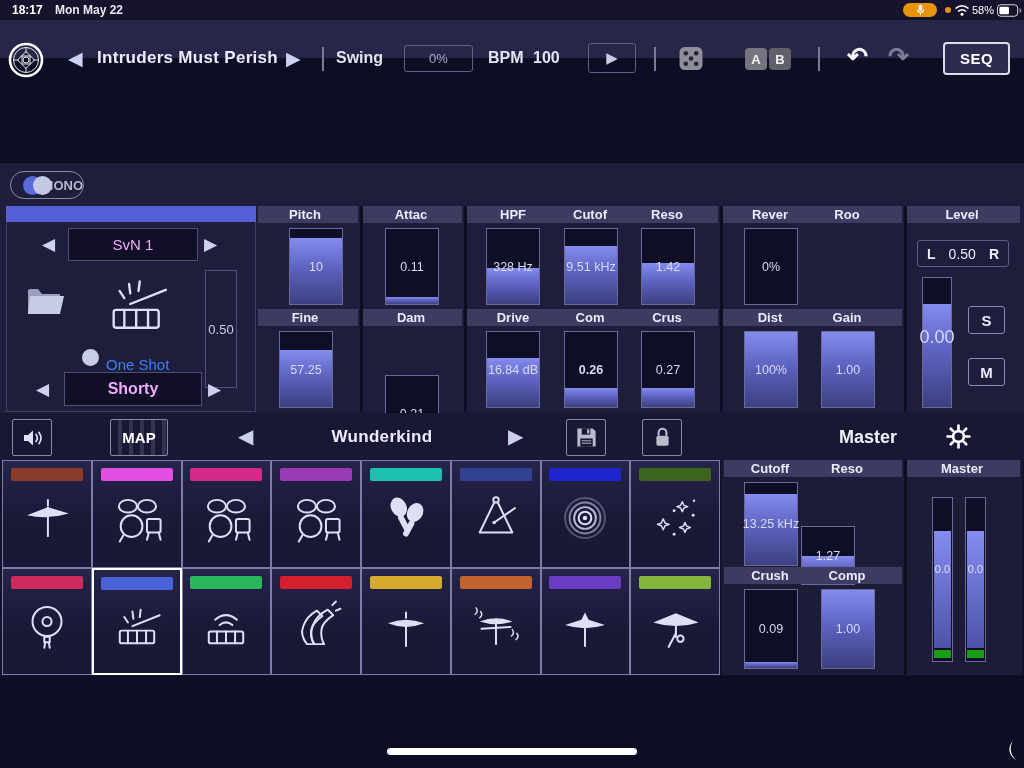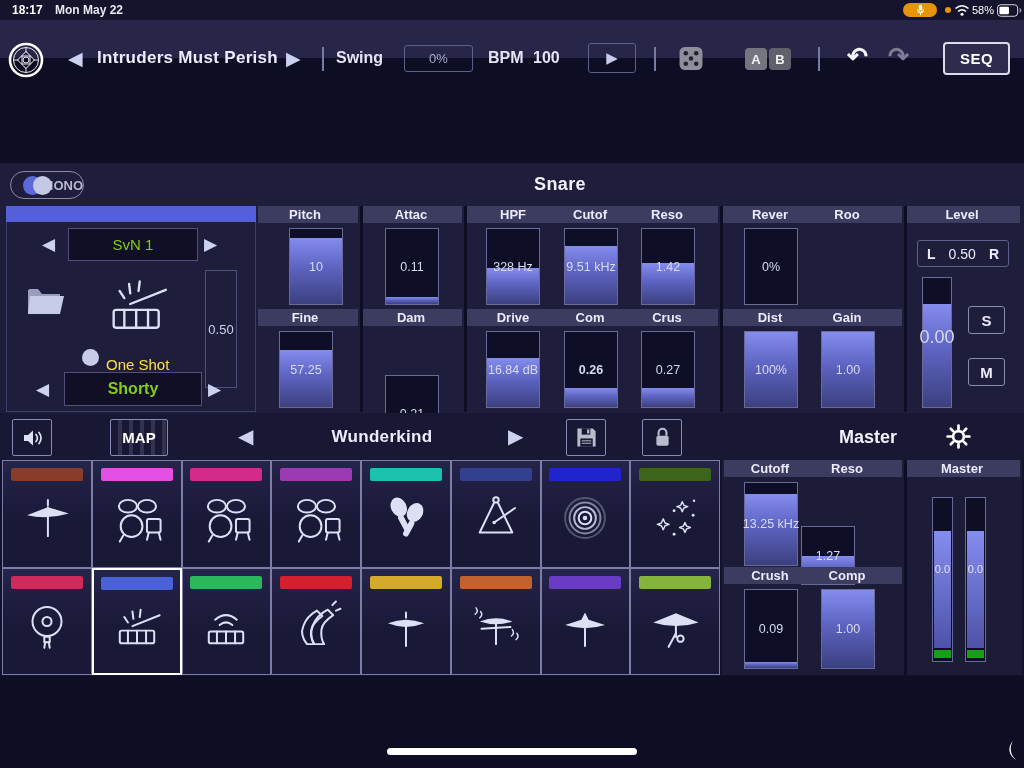--- a/index.html
+++ b/index.html
@@ -37,24 +37,24 @@
   .sec-title { position:absolute; left:460px; top:174px; width:200px; text-align:center; font-size:18px; font-weight:bold; color:#f0f0fa; letter-spacing:.4px; }
   .mono-toggle { position:absolute; left:10px; top:171px; width:74px; height:28px; border:1px solid #8a8aa8; border-radius:14px; display:flex; align-items:center; padding-left:12px; }
   .mono-knob { position:relative; width:30px; height:19px; }
   .mono-knob .c1 { position:absolute; left:0; top:0; width:19px; height:19px; border-radius:50%; background:#5b6ad8; }
   .mono-knob .c2 { position:absolute; left:10px; top:0; width:19px; height:19px; border-radius:50%; background:#c5c9e6; }
   .mono-label { font-size:13px; font-weight:bold; color:#b8b8cc; margin-left:2px; }
 
   .sample-panel { position:absolute; left:6px; top:206px; width:250px; height:206px; border:1px solid #3e3e68; }
   .blue-bar { position:absolute; left:6px; top:206px; width:250px; height:16px; background:#5560d8; }
   .sel-arrow { position:absolute; font-size:17px; color:#cdd1f0; }
-  .sel-box { position:absolute; background:#100f26; border:1px solid #4f4f7a; display:flex; align-items:center; justify-content:center; font-size:15px; color:#84cc16; }
+  .sel-box { position:absolute; background:#100f26; border:1px solid #4f4f7a; display:flex; align-items:center; justify-content:center; font-size:15px; color:#f0abfc; }
   .vol-box { position:absolute; left:205px; top:270px; width:32px; height:118px; border:1px solid #4f4f7a; display:flex; align-items:center; justify-content:center; font-size:13px; color:#cdd0ec; }
   .oneshot-dot { position:absolute; left:82px; top:349px; width:17px; height:17px; border-radius:50%; background:#c8cce8; }
-  .oneshot-label { position:absolute; left:106px; top:356px; font-size:15px; color:#fde047; }
+  .oneshot-label { position:absolute; left:106px; top:356px; font-size:15px; color:#3b82f6; }
 
   .band { position:absolute; height:17px; background:#3c3b60; }
   .blabel { position:absolute; width:90px; text-align:center; font-size:13px; font-weight:bold; color:#eceafc; }
   .vdiv { position:absolute; width:3px; background:#0d0d24; }
 
   .knob { position:absolute; width:54px; height:77px; border:1px solid #6a6a98; background:#0e0e26; }
   .kfill { position:absolute; bottom:0; left:0; width:100%; background:linear-gradient(180deg,#848cee 0%,#5d63c0 45%,#3c4080 100%); }
   .kval { position:absolute; inset:0; display:flex; align-items:center; justify-content:center; font-size:12.5px; color:#d8daf2; white-space:nowrap; }
 
   .pan-box { position:absolute; left:917px; top:240px; width:92px; height:27px; border:1px solid #5f5f8a; border-radius:3px; display:flex; align-items:center; justify-content:space-between; padding:0 9px; font-size:14px; color:#eceafc; }
@@ -162,21 +162,20 @@
     </span>
     <span class="ab-btn" style="left:745px;background:#75757f;">A</span>
     <span class="ab-btn" style="left:769px;background:#60606a;">B</span>
     <span class="tb-div" style="left:818px;"></span>
     <span class="undo">↶</span>
     <span class="redo">↷</span>
     <span class="seq-btn">SEQ</span>
   </div>
 
   <div class="snare-sec"></div>
-  <span class="sec-title">Snare</span>
 
   <span class="mono-toggle">
     <span class="mono-knob">
         <span class="c1"></span>
         <span class="c2"></span>
       </span>
     <span class="mono-label">MONO</span>
   </span>
 
   <div class="sample-panel"></div>

